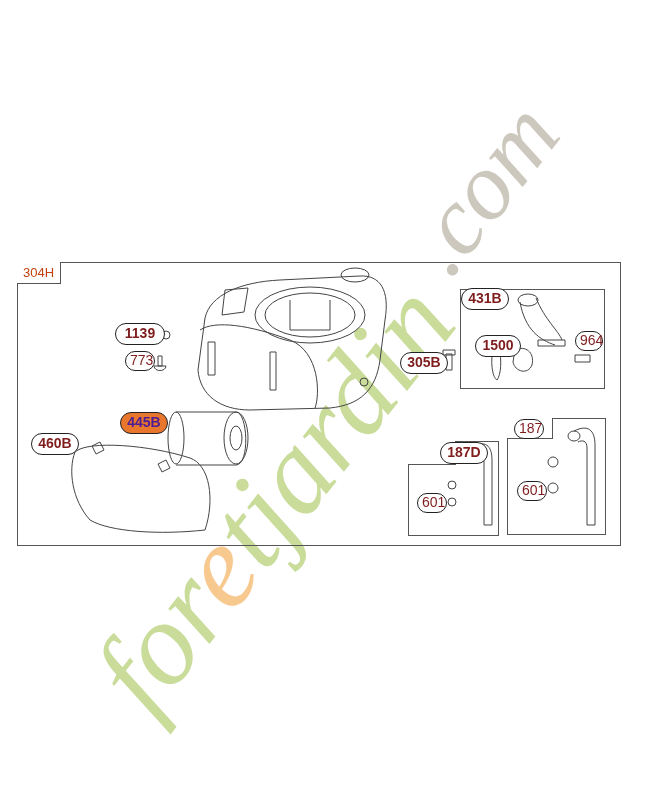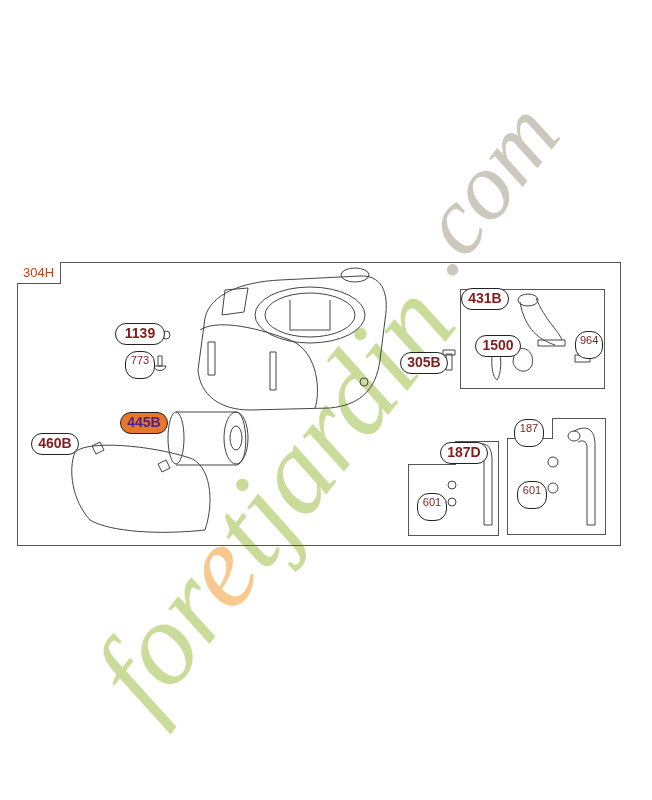--- a/index.html
+++ b/index.html
@@ -1,21 +1,21 @@
 <!DOCTYPE html>
 <html><head>
 <meta charset="utf-8">
 <style>
   html, body { margin: 0; padding: 0; background: #ffffff; }
   body { width: 652px; height: 800px; position: relative; overflow: hidden; font-family: "Liberation Sans", sans-serif; }
   .frame { position: absolute; left: 17px; top: 262px; width: 604px; height: 284px; border: 1.5px solid #555; box-sizing: border-box; }
   .frame-tag { position: absolute; left: 17px; top: 262px; height: 22px; padding: 0 6px; border-right: 1.5px solid #555; border-bottom: 1.5px solid #555; font-size: 13px; line-height: 22px; color: #c2410c; box-sizing: border-box; background: #fff; }
   .callout { position: absolute; border: 1.8px solid #222; border-radius: 12px; background: #fff; color: #7f1d1d; font-weight: bold; text-align: center; box-sizing: border-box; cursor: pointer; }
   .callout.lg { height: 22px; font-size: 14px; line-height: 19px; padding: 0 6px; }
-  .callout.sm { height: 28px; font-size: 11px; line-height: 17px; padding: 0 4px; font-weight: normal; }
+  .callout.sm { height: 20px; font-size: 14px; line-height: 17px; padding: 0 4px; font-weight: normal; }
   .callout.hl { background: #e8762d; color: #4c1d95; }
   .subbox { position: absolute; border: 1.5px solid #555; box-sizing: border-box; }
   .subtag { position: absolute; border-right: 1.5px solid #555; border-bottom: 1.5px solid #555; box-sizing: border-box; background: #fff; }
   svg.art { position: absolute; left: 0; top: 0; pointer-events: none; }
   .wm { position: absolute; left: 0; top: 0; pointer-events: none; }
 </style>
 </head>
 <body>
 
 <svg class="wm" width="652" height="800" viewBox="0 0 652 800">

